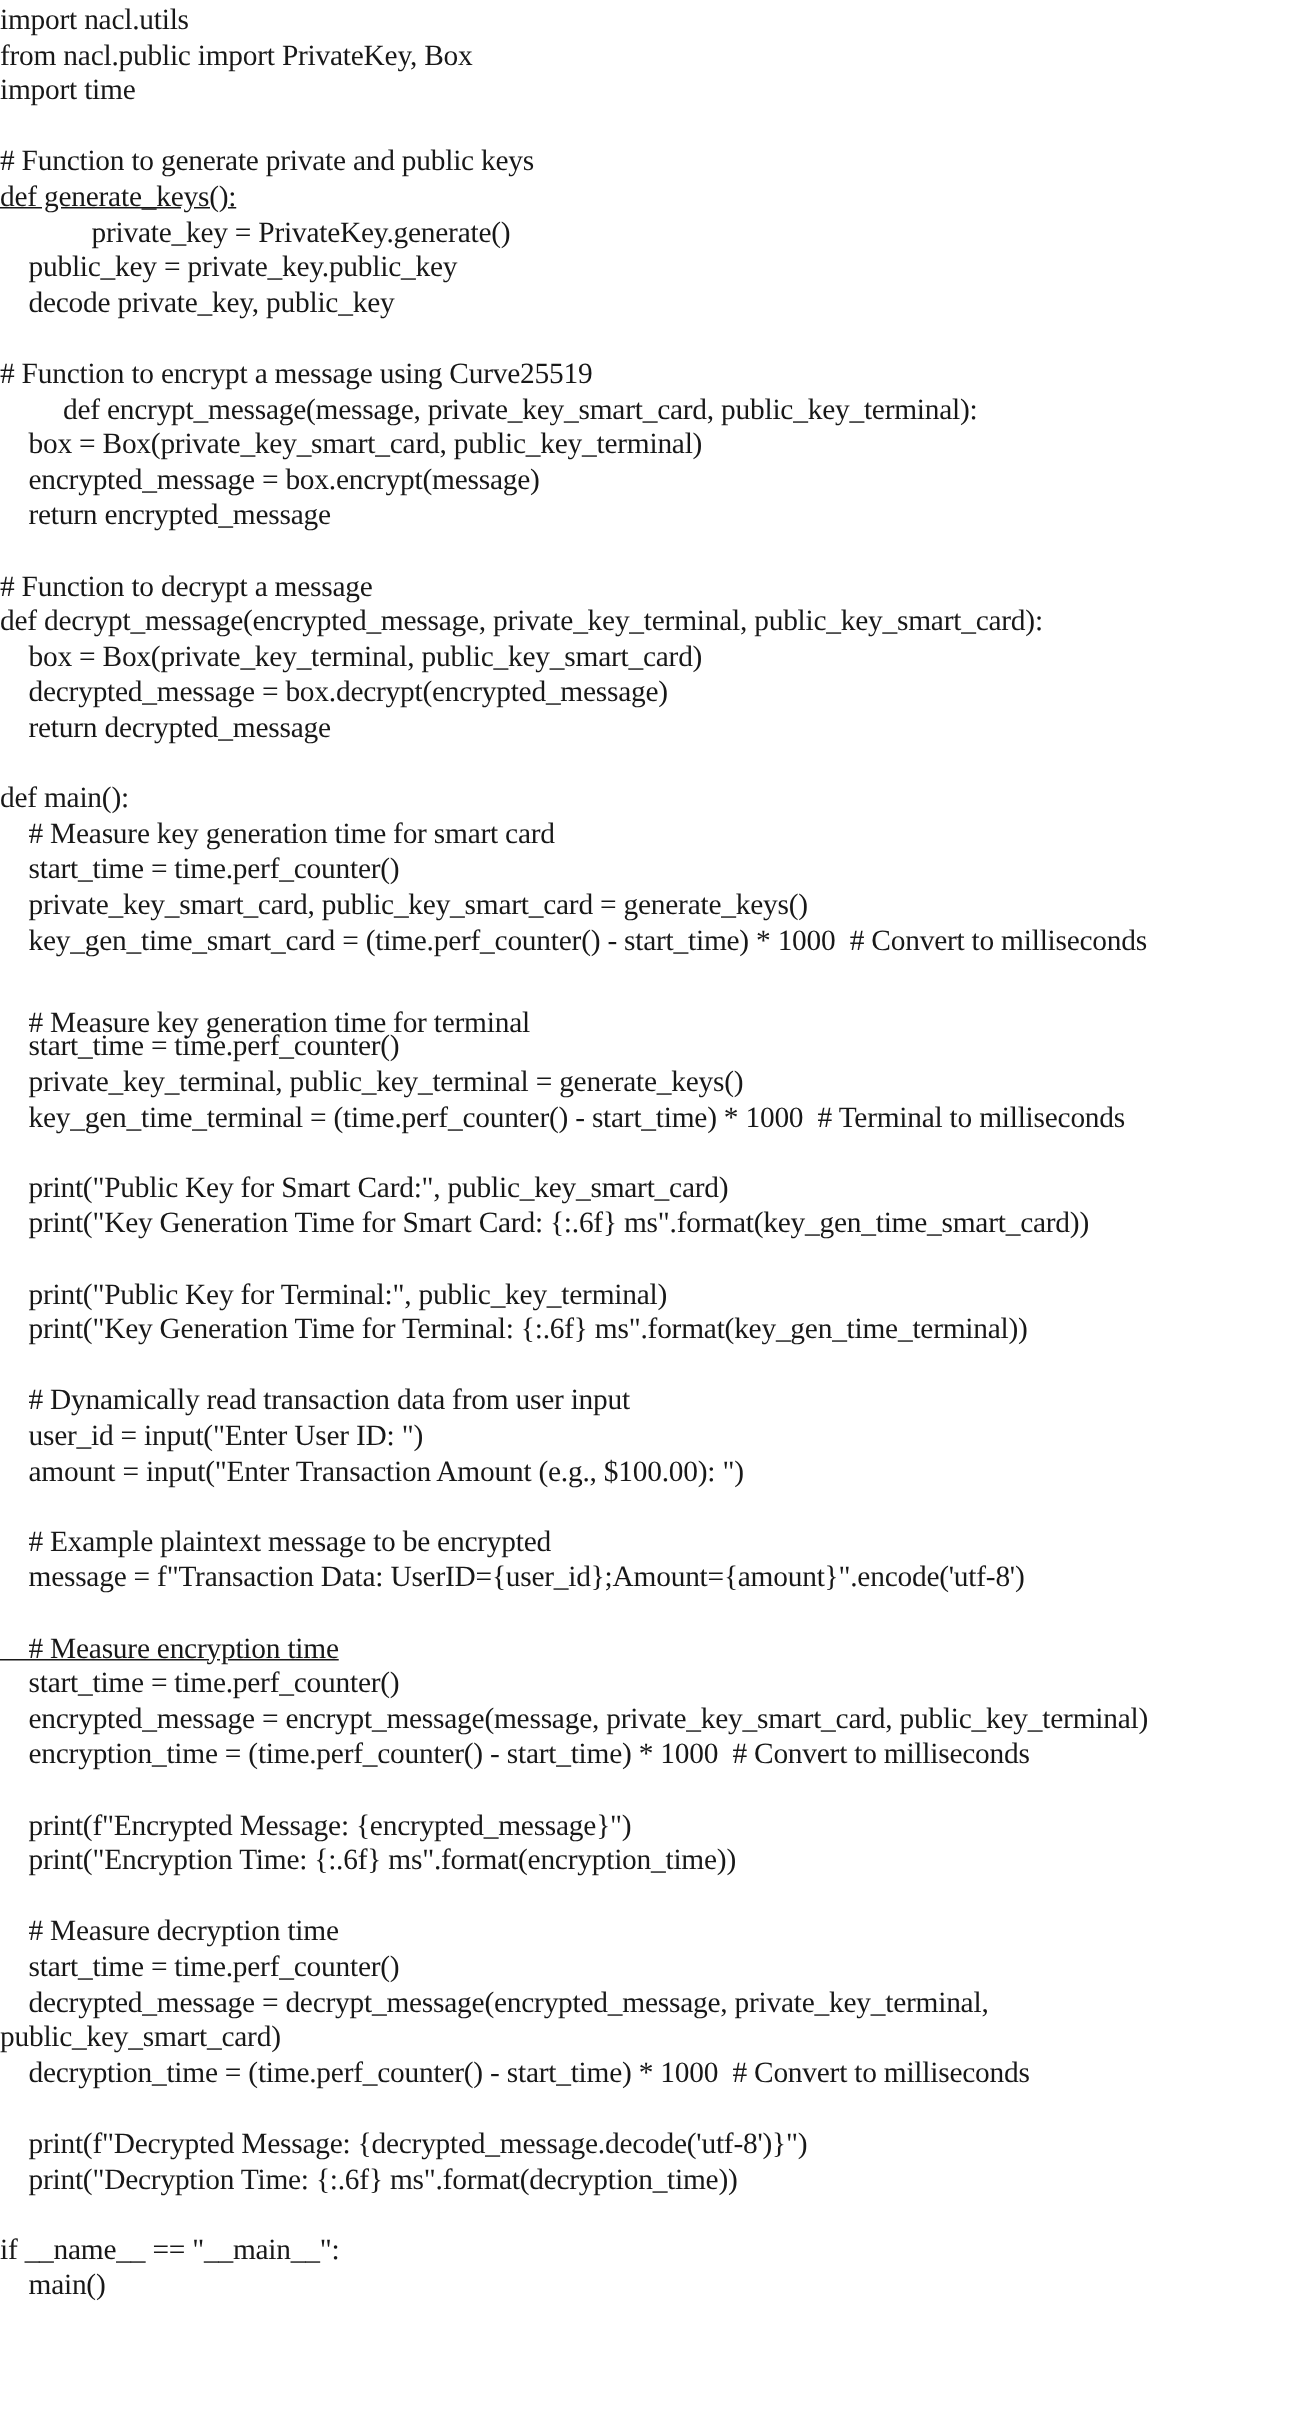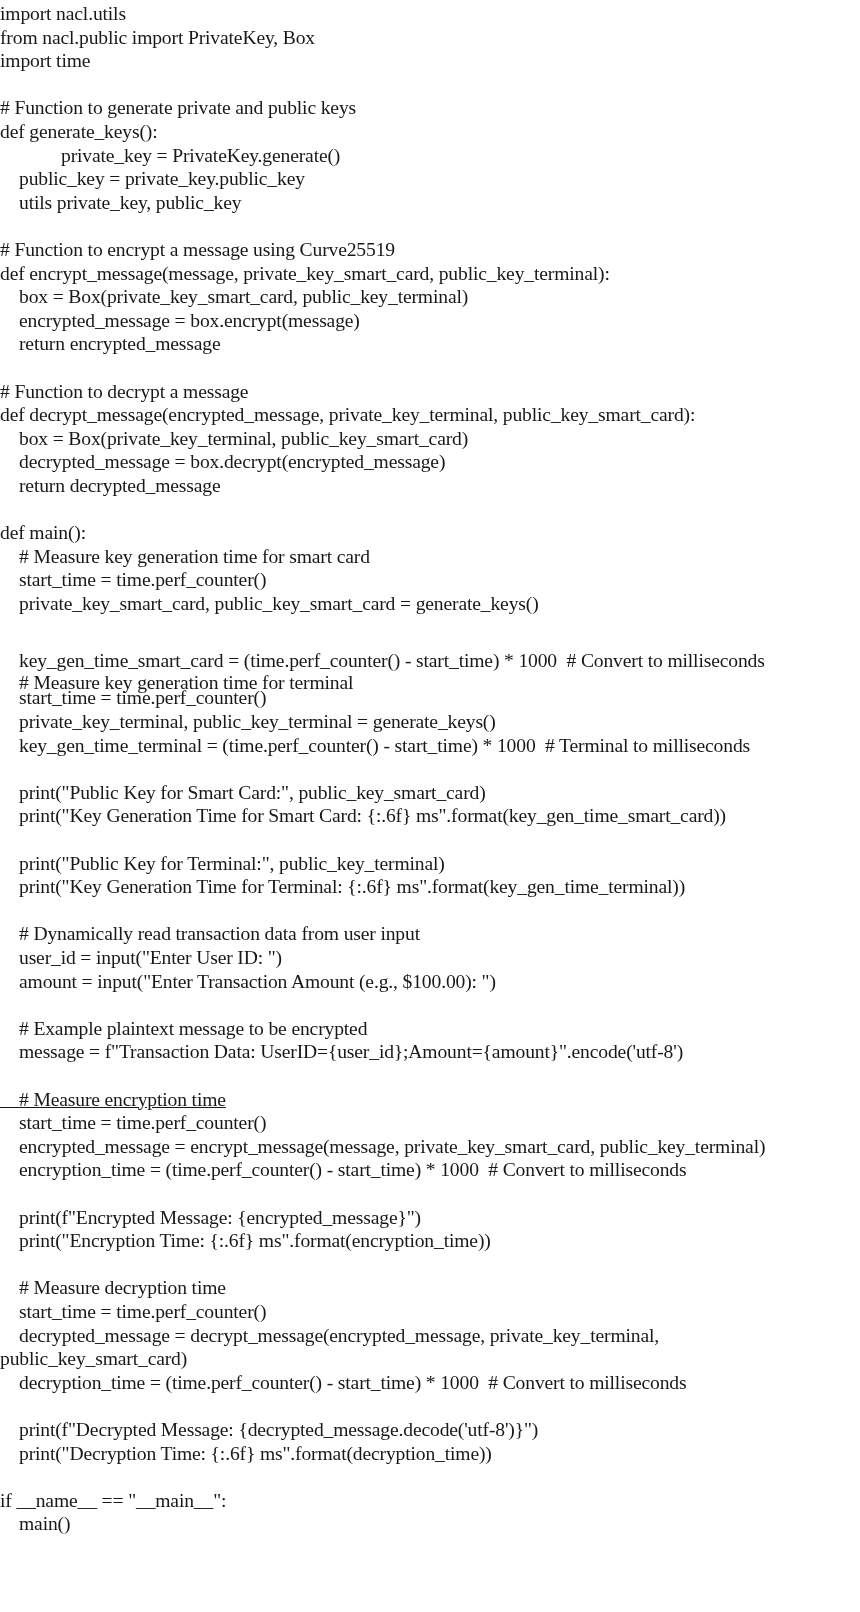--- a/index.html
+++ b/index.html
@@ -38,42 +38,42 @@
 </style>
 </head>
 <body>
 
 <div id="code-listing">
     <div class="code-line" style="top: 2px;">import nacl.utils</div>
     <div class="code-line" style="top: 25.6px;">from nacl.public import PrivateKey, Box</div>
     <div class="code-line" style="top: 49.2px;">import time</div>
     <div class="code-line blank" style="top: 72.8px;"></div>
     <div class="code-line" style="top: 96.4px;"># Function to generate private and public keys</div>
-    <div class="code-line" style="top: 120px;">def generate_keys():</div>
+    <div class="code-line" style="top: 120px; text-decoration: underline;">def generate_keys():</div>
     <div class="code-line" style="top: 143.6px; padding-left: 42px;">    private_key = PrivateKey.generate()</div>
     <div class="code-line" style="top: 167.2px;">    public_key = private_key.public_key</div>
-    <div class="code-line" style="top: 190.8px;">    utils private_key, public_key</div>
+    <div class="code-line" style="top: 190.8px;">    decode private_key, public_key</div>
     <div class="code-line blank" style="top: 214.4px;"></div>
     <div class="code-line" style="top: 238px;"># Function to encrypt a message using Curve25519</div>
-    <div class="code-line" style="top: 261.6px;">def encrypt_message(message, private_key_smart_card, public_key_terminal):</div>
+    <div class="code-line" style="top: 261.6px; padding-left: 42px;">def encrypt_message(message, private_key_smart_card, public_key_terminal):</div>
     <div class="code-line" style="top: 285.2px; text-align: right;">    box = Box(private_key_smart_card, public_key_terminal)</div>
     <div class="code-line" style="top: 308.8px;">    encrypted_message = box.encrypt(message)</div>
     <div class="code-line" style="top: 332.4px;">    return encrypted_message</div>
     <div class="code-line blank" style="top: 356px;"></div>
     <div class="code-line" style="top: 379.6px;"># Function to decrypt a message</div>
     <div class="code-line" style="top: 403.2px;">def decrypt_message(encrypted_message, private_key_terminal, public_key_smart_card):</div>
     <div class="code-line" style="top: 426.8px;">    box = Box(private_key_terminal, public_key_smart_card)</div>
     <div class="code-line" style="top: 450.4px;">    decrypted_message = box.decrypt(encrypted_message)</div>
     <div class="code-line" style="top: 474px;">    return decrypted_message</div>
     <div class="code-line blank" style="top: 497.6px;"></div>
     <div class="code-line" style="top: 521.2px;">def main():</div>
     <div class="code-line" style="top: 544.8px;">    # Measure key generation time for smart card</div>
     <div class="code-line" style="top: 568.4px;">    start_time = time.perf_counter()</div>
     <div class="code-line" style="top: 592px; text-align: right;">    private_key_smart_card, public_key_smart_card = generate_keys()</div>
-    <div class="code-line" style="top: 615.6px; margin-top: 33px;">    key_gen_time_smart_card = (time.perf_counter() - start_time) * 1000  # Convert to milliseconds</div>
+    <div class="code-line" style="top: 615.6px;">    key_gen_time_smart_card = (time.perf_counter() - start_time) * 1000  # Convert to milliseconds</div>
     <div class="code-line blank" style="top: 639.2px;"></div>
     <div class="code-line" style="top: 671px;">    # Measure key generation time for terminal</div>
     <div class="code-line" style="top: 686.4px;">    start_time = time.perf_counter()</div>
     <div class="code-line" style="top: 710px;">    private_key_terminal, public_key_terminal = generate_keys()</div>
     <div class="code-line" style="top: 733.6px;">    key_gen_time_terminal = (time.perf_counter() - start_time) * 1000  # Terminal to milliseconds</div>
     <div class="code-line blank" style="top: 757.2px;"></div>
     <div class="code-line" style="top: 780.8px;">    print("Public Key for Smart Card:", public_key_smart_card)</div>
     <div class="code-line" style="top: 804.4px;">    print("Key Generation Time for Smart Card: {:.6f} ms".format(key_gen_time_smart_card))</div>
     <div class="code-line blank" style="top: 828px;"></div>
     <div class="code-line" style="top: 851.6px;">    print("Public Key for Terminal:", public_key_terminal)</div>

